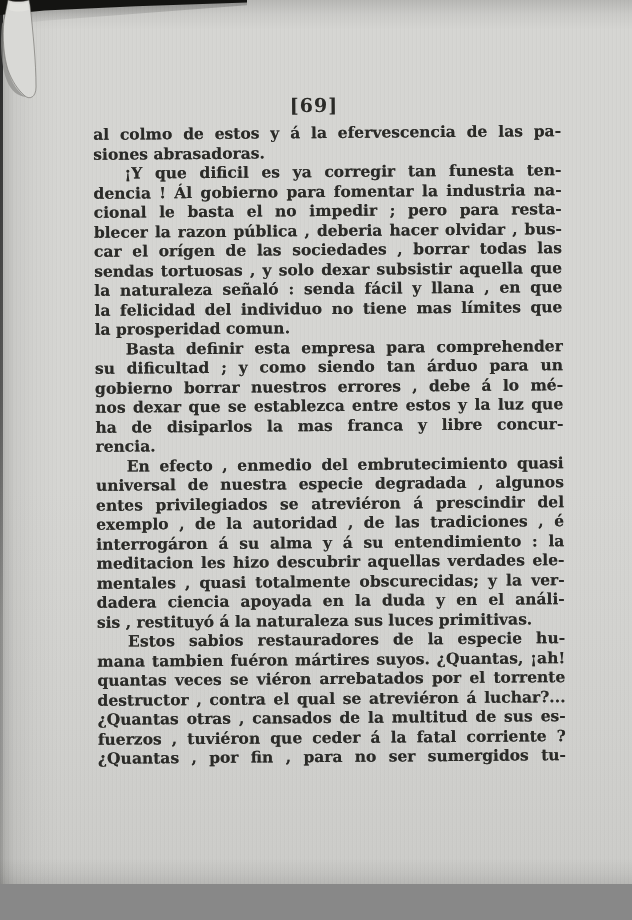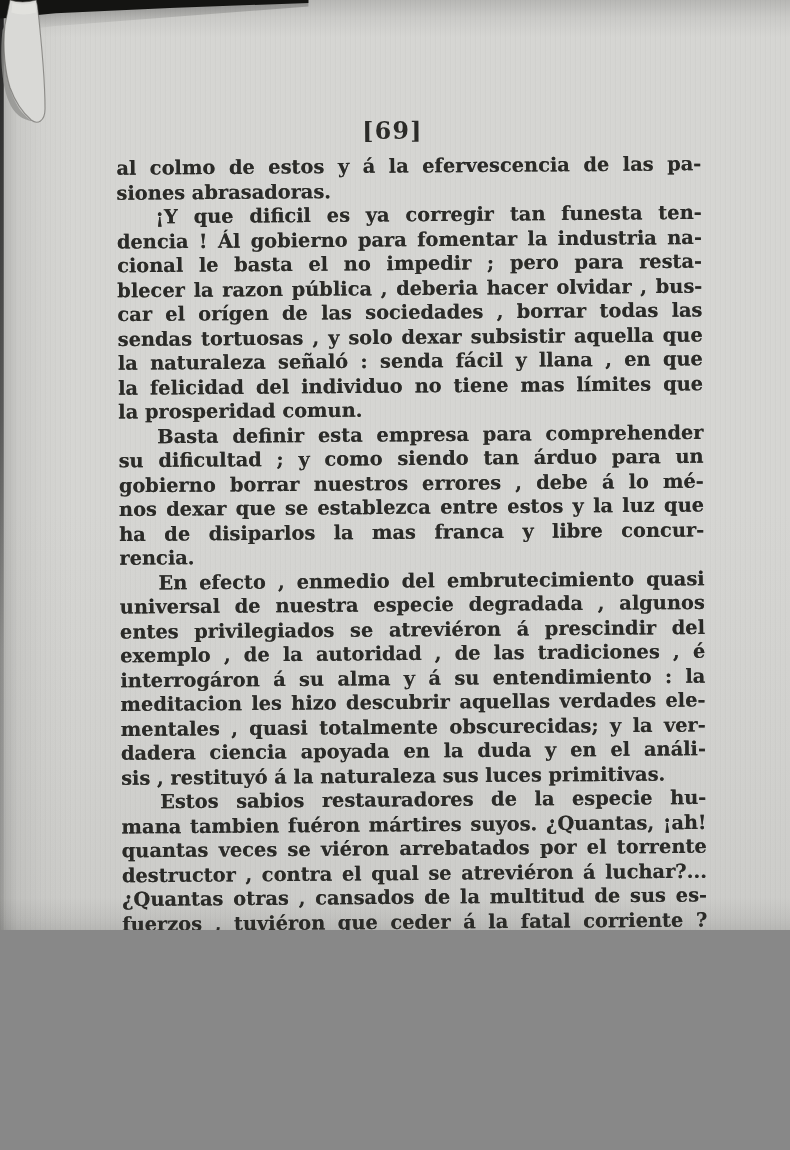--- a/index.html
+++ b/index.html
@@ -4,21 +4,21 @@
 <style>
   html, body {
     margin: 0;
     padding: 0;
     background: #888;
     font-family: "DejaVu Serif", serif;
   }
   .scan {
     position: relative;
     width: 632px;
-    height: 744px;
+    height: 884px;
     overflow: hidden;
     background:
       
       linear-gradient(0deg, rgba(0,0,0,0.10) 0px, rgba(0,0,0,0.05) 10px, rgba(0,0,0,0.0) 26px),
       
       linear-gradient(180deg, rgba(0,0,0,0.14) 0px, rgba(0,0,0,0.05) 14px, rgba(0,0,0,0.0) 30px),
       
       linear-gradient(90deg, rgba(0,0,0,0.18) 0px, rgba(0,0,0,0.06) 14px, rgba(0,0,0,0.02) 34px, rgba(0,0,0,0.0) 60px),
       
       repeating-linear-gradient(90deg, rgba(0,0,0,0.02) 0px 1px, rgba(255,255,255,0.02) 1px 2px, rgba(0,0,0,0) 2px 4px),

